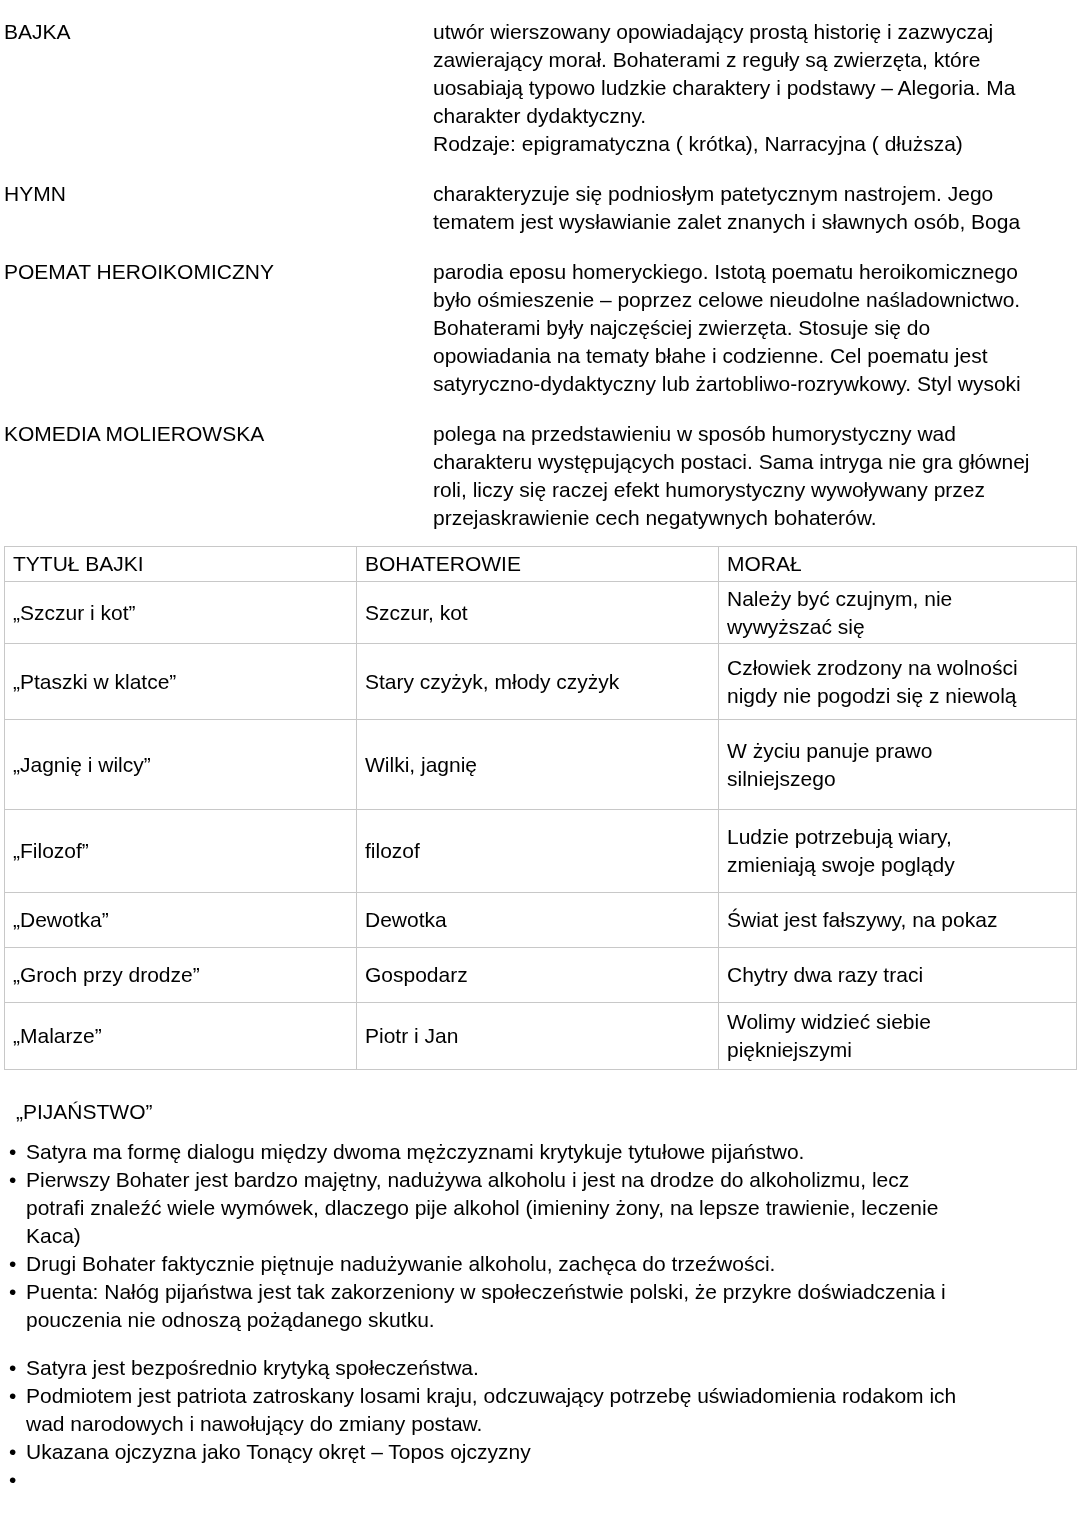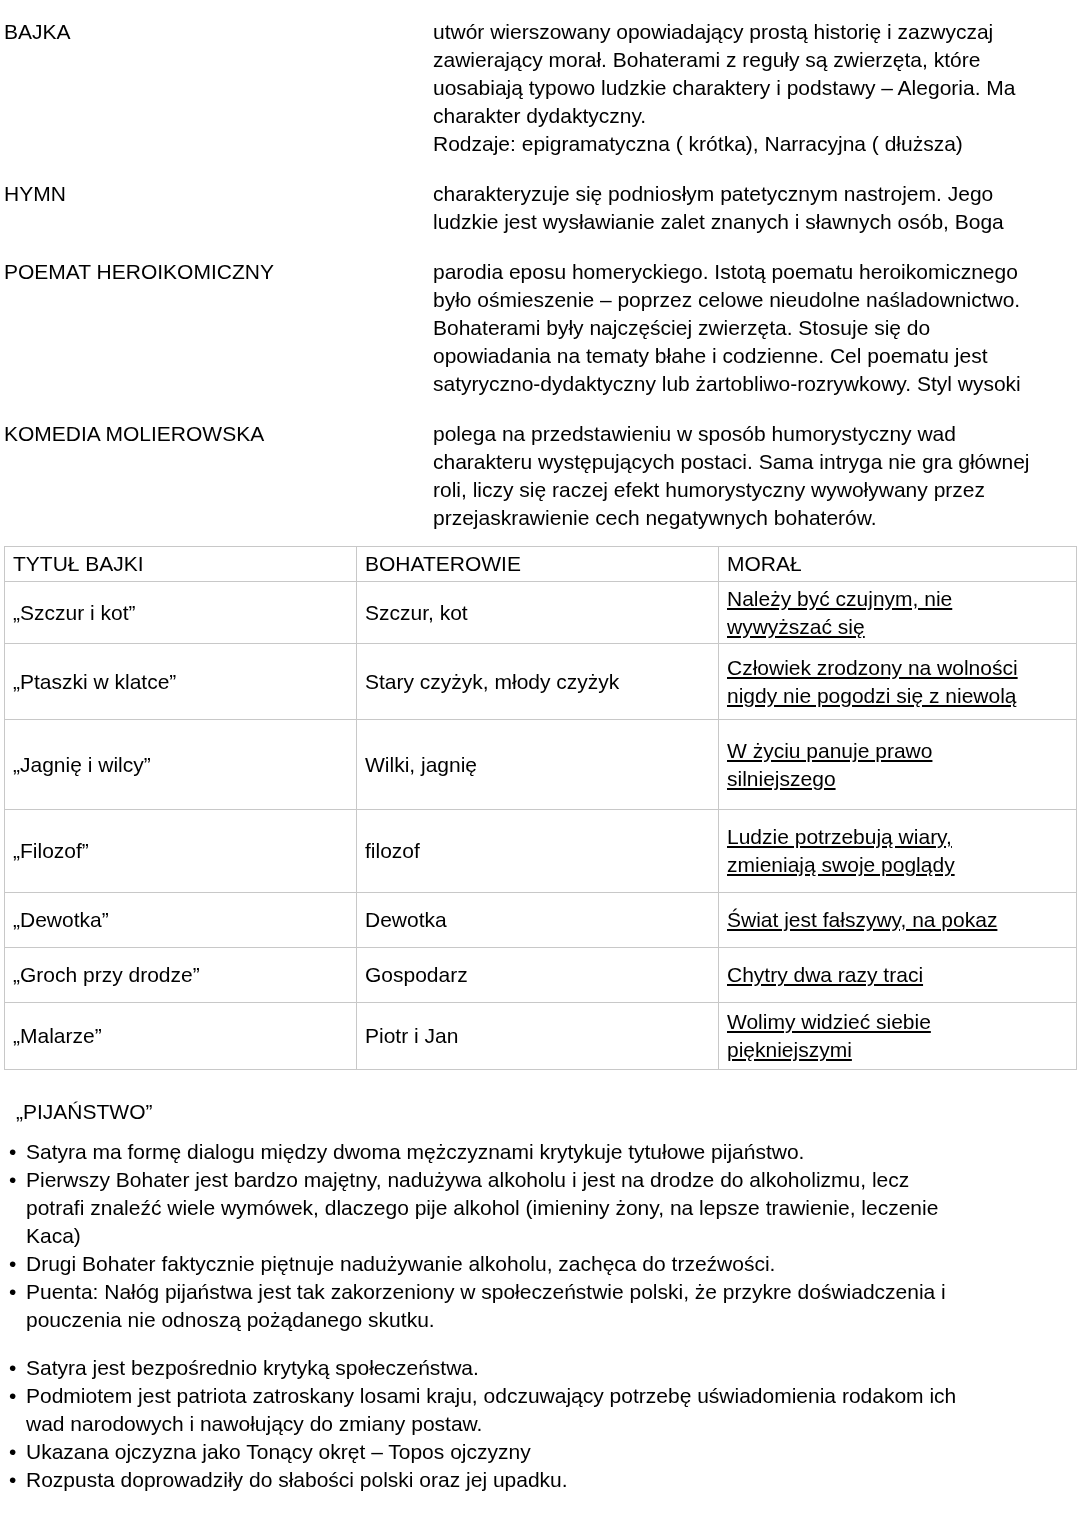--- a/index.html
+++ b/index.html
@@ -42,21 +42,21 @@
     line-height:28px;
   }
   thead tr{height:35px;}
   tbody tr:nth-child(1){height:62px;}
   tbody tr:nth-child(2){height:76px;}
   tbody tr:nth-child(3){height:90px;}
   tbody tr:nth-child(4){height:83px;}
   tbody tr:nth-child(5){height:55px;}
   tbody tr:nth-child(6){height:55px;}
   tbody tr:nth-child(7){height:67px;}
-  td.moral{white-space:pre-line;text-decoration:underline;}
+  td.moral{white-space:pre-line;}
   
   .section{margin-bottom:20px;}
   .section-heading{margin:12px;}
   .section ul{margin:0;padding:0;list-style:none;}
   .section li{
     position:relative;
     padding-left:22px;
     white-space:pre-line;
   }
   .section li .bullet{
@@ -75,21 +75,21 @@
     <div class="def-text">utwór wierszowany opowiadający prostą historię i zazwyczaj
 zawierający morał. Bohaterami z reguły są zwierzęta, które
 uosabiają  typowo ludzkie charaktery i podstawy – Alegoria. Ma
 charakter dydaktyczny.
 Rodzaje: epigramatyczna ( krótka), Narracyjna ( dłuższa)</div>
   </div>
 
   <div class="def-item">
     <div class="def-term">HYMN</div>
     <div class="def-text">charakteryzuje się podniosłym patetycznym nastrojem. Jego
-ludzkie jest wysławianie zalet znanych i sławnych osób, Boga</div>
+tematem jest wysławianie zalet znanych i sławnych osób, Boga</div>
   </div>
 
   <div class="def-item">
     <div class="def-term">POEMAT HEROIKOMICZNY</div>
     <div class="def-text">parodia eposu homeryckiego. Istotą poematu heroikomicznego
 było ośmieszenie – poprzez celowe nieudolne naśladownictwo.
 Bohaterami były najczęściej zwierzęta. Stosuje się do
 opowiadania na tematy błahe i codzienne. Cel poematu jest
 satyryczno-dydaktyczny lub żartobliwo-rozrywkowy. Styl wysoki</div>
   </div>
@@ -185,16 +185,16 @@
 
   <div class="section">
     <ul>
   <li><span class="bullet">•</span><span>Satyra jest bezpośrednio krytyką społeczeństwa.</span></li>
 
   <li><span class="bullet">•</span><span>Podmiotem jest patriota zatroskany losami kraju, odczuwający potrzebę uświadomienia rodakom ich
 wad narodowych i nawołujący do zmiany postaw.</span></li>
 
   <li><span class="bullet">•</span><span>Ukazana ojczyzna jako Tonący okręt – Topos ojczyzny</span></li>
 
-  <li><span class="bullet">•</span><span>Rozpusta doprowadziły do słabości polski oraz jej upadku.</span></li>
+  <li><span class="bullet">•</span></li>
 </ul>
   </div>
 </div>
 
 </body></html>

